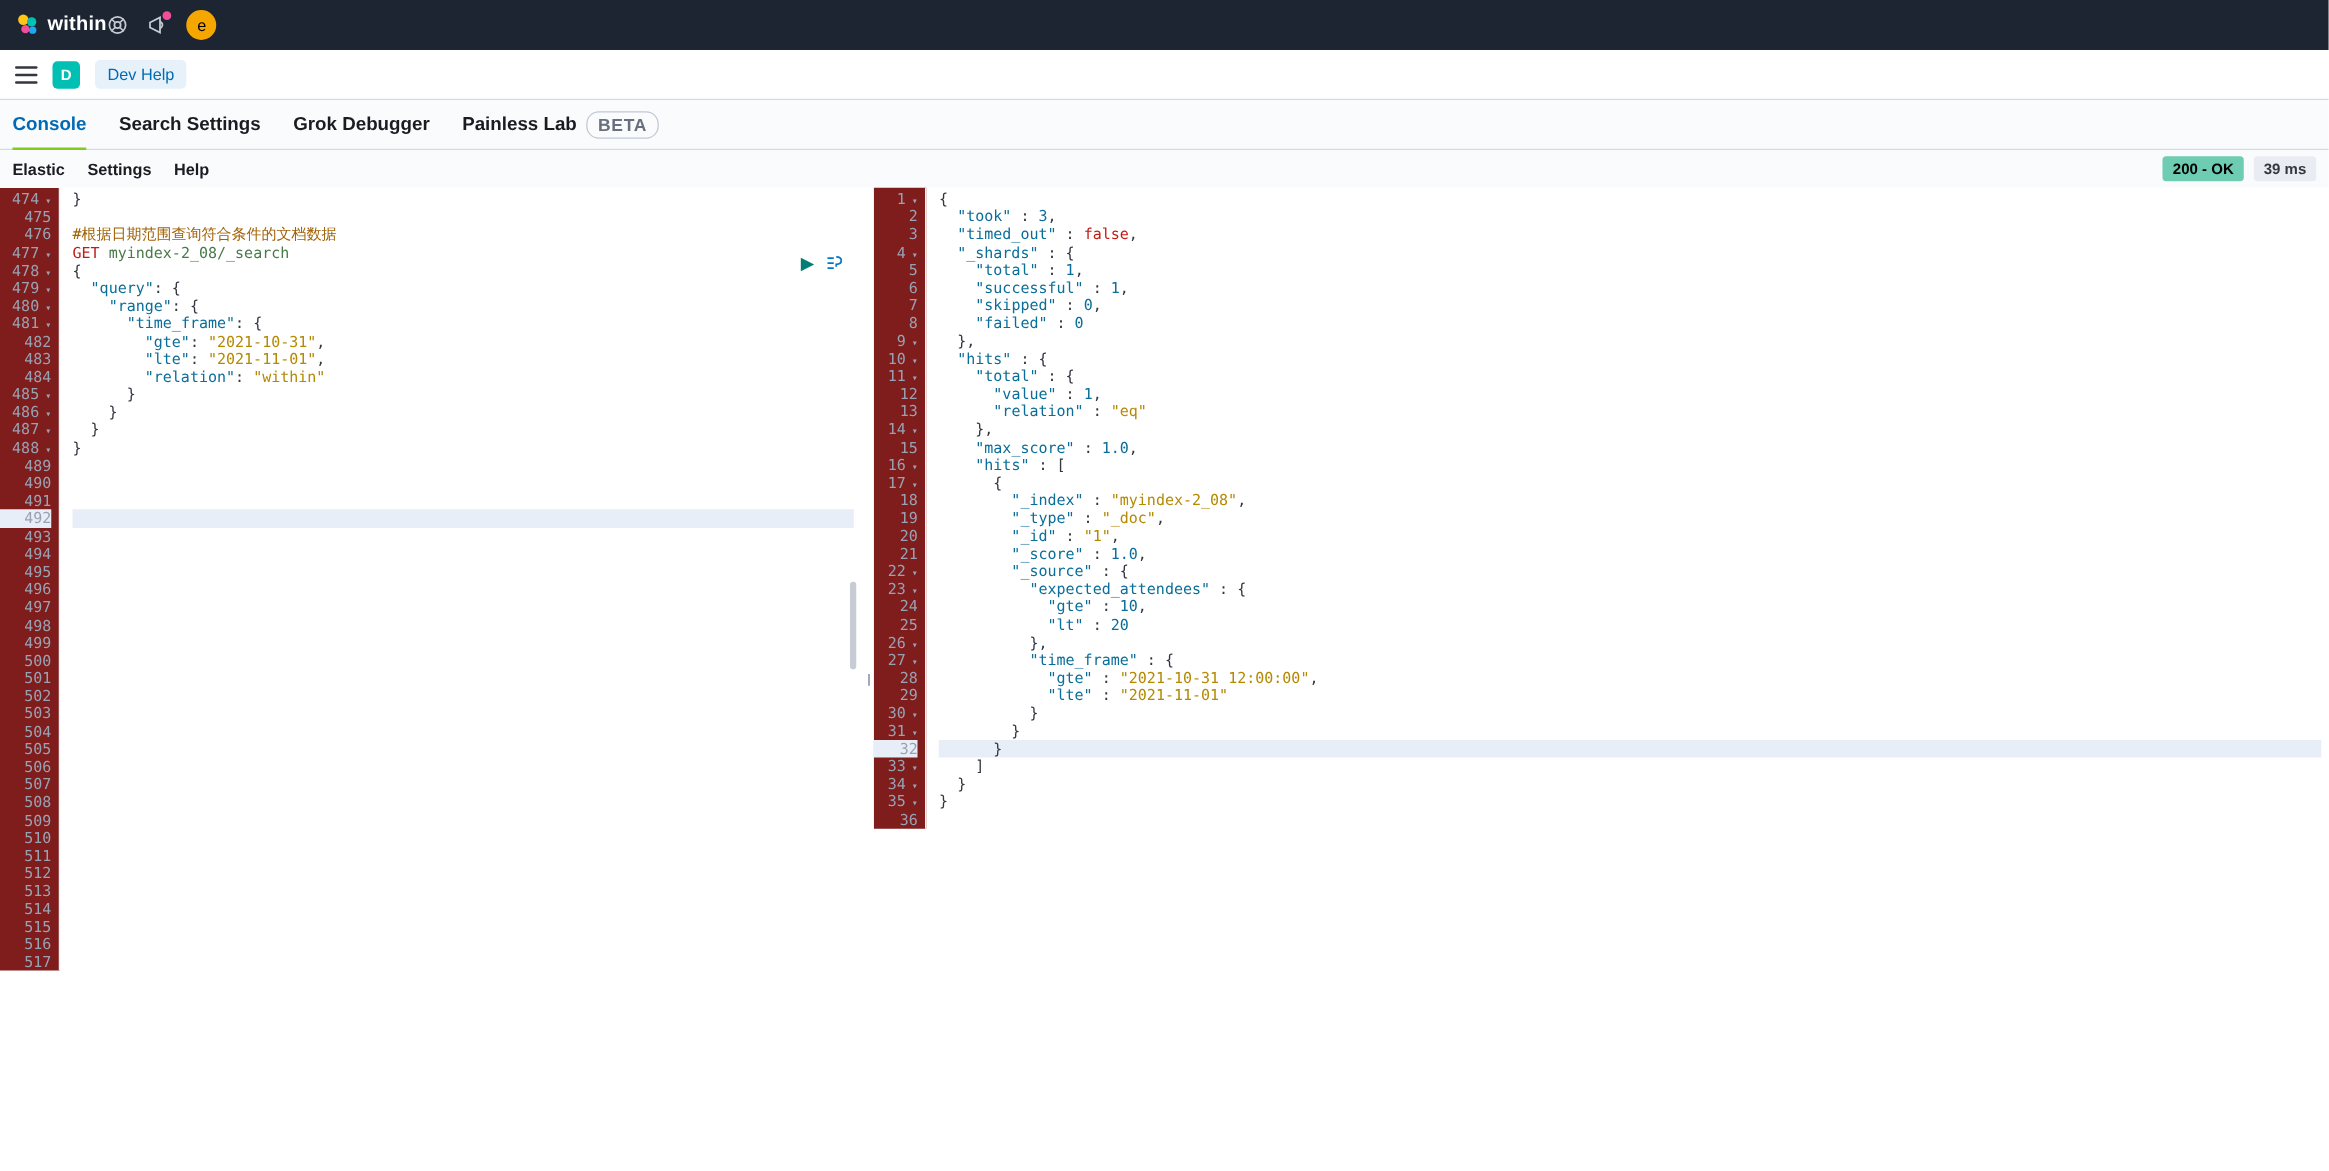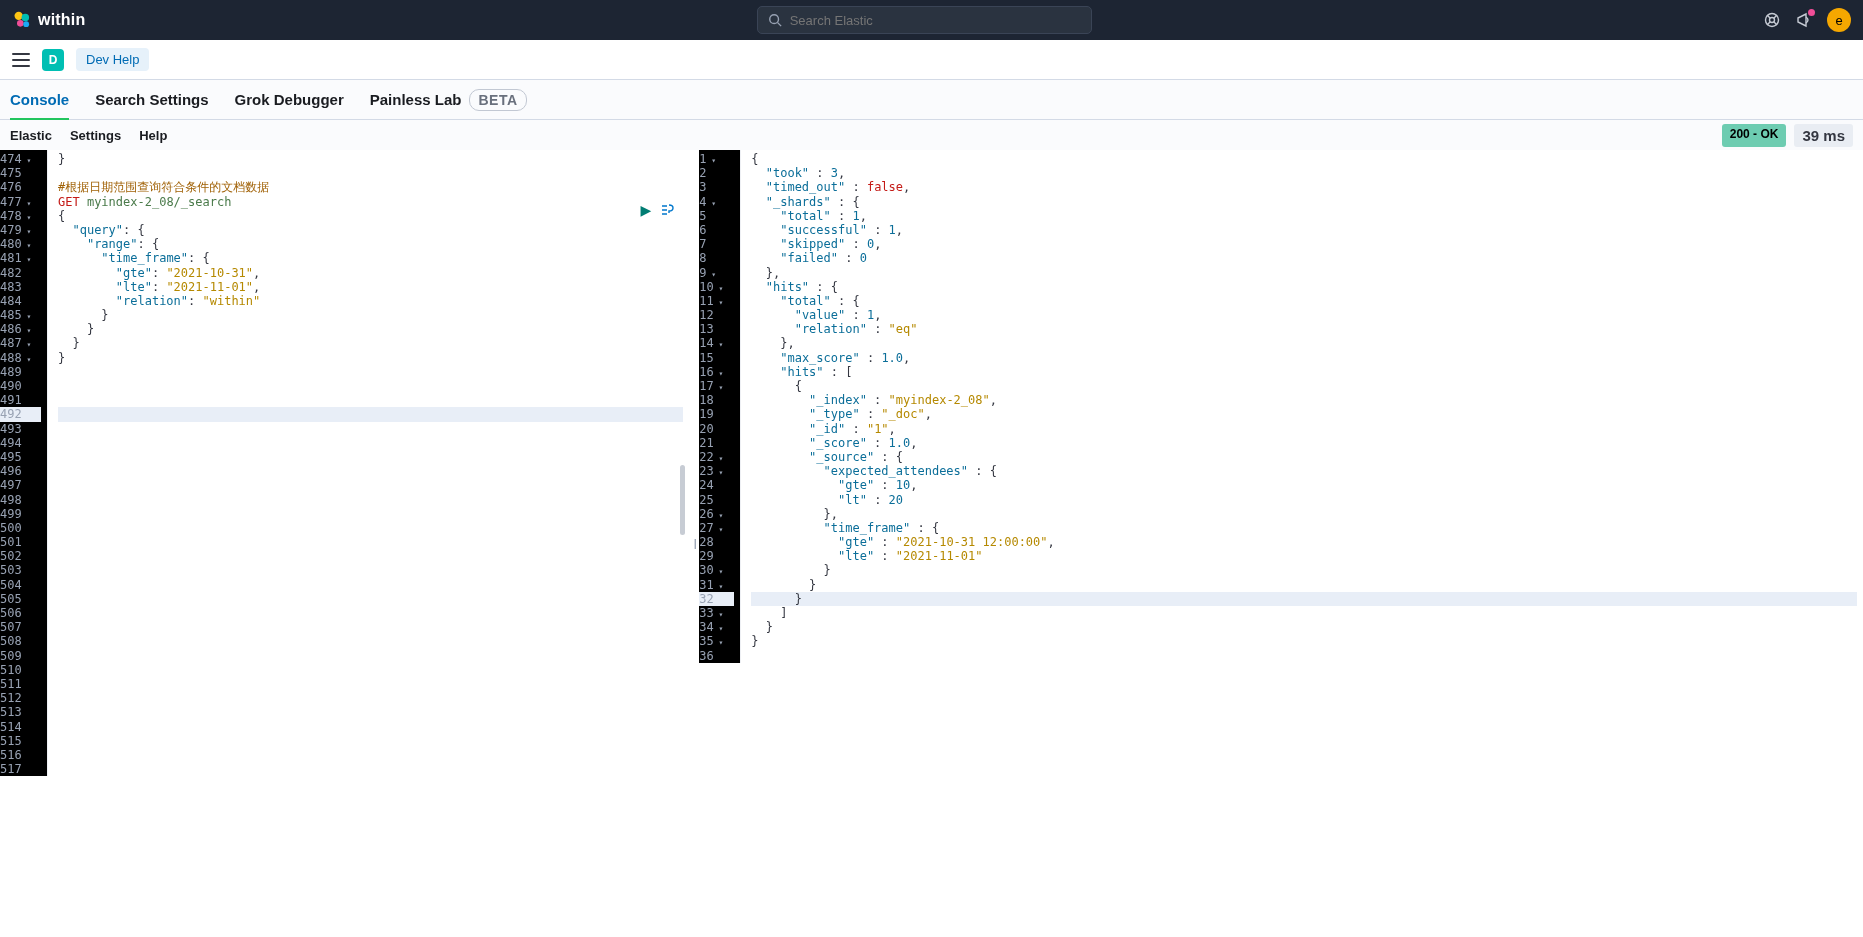--- a/index.html
+++ b/index.html
@@ -18,36 +18,36 @@
 .notif-dot { position:absolute; top:-2px; right:-2px; width:7px; height:7px; background:#f04e98; border-radius:50%; }
 
 .sub-header { height: 40px; border-bottom: 1px solid #d3dae6; display: flex; align-items: center; padding: 0 12px; gap: 12px; background:#fff;}
 .burger { width: 18px; height: 14px; display:flex; flex-direction:column; justify-content:space-between; cursor:pointer;}
 .burger span { height:2px; background:#343741; border-radius:1px;}
 .space-chip { width: 22px; height: 22px; background: #00bfb3; border-radius: 4px; color:#fff; display:flex; align-items:center; justify-content:center; font-size:12px; font-weight:600; cursor:pointer;}
 .breadcrumb-chip { background:#e6f1fa; color:#006bb4; padding: 4px 10px; border-radius:4px; font-size:13px; font-weight:500; cursor:pointer;}
 
 .tabs-bar { border-bottom: 1px solid #d3dae6; background:#fafbfd; padding: 0 10px; display:flex; align-items:center; gap: 26px; height: 40px;}
 .tab { font-size: 15px; font-weight: 700; color:#1a1c21; padding: 10px 0; cursor:pointer; display:flex; align-items:center; gap:8px;}
-.tab.active { color:#006bb4; border-bottom: 2px solid #22c55e; margin-bottom:-1px;}
+.tab.active { color:#006bb4; border-bottom: 2px solid #84cc16; margin-bottom:-1px;}
 .beta-badge { font-size:14px; font-weight:700; letter-spacing:0.5px; border:1px solid #c2c8d3; border-radius: 10px; padding:2px 8px; color:#69707d;}
 
 .status-bar { height: 30px; display:flex; align-items:center; padding: 0 10px; background:#fafbfd;}
 .status-left { display:flex; gap:18px; }
 .status-link { font-size:13px; font-weight:600; color:#1a1c21; cursor:pointer;}
 .status-right { margin-left:auto; display:flex; gap:8px;}
 .badge-ok { background:#6dccb1; color:#000; font-size:12px; font-weight:600; padding:3px 8px; border-radius:3px;}
-.badge-ms { background:#e9edf3; color:#343741; font-size:15px; font-weight:600; padding:3px 8px; border-radius:3px;}
+.badge-ms { background:#e9edf3; color:#343741; font-size:12px; font-weight:600; padding:3px 8px; border-radius:3px;}
 
 .editor-area { display:flex; height: calc(100vh - 150px); position:relative;}
 .pane { flex:1; overflow:auto; position:relative;}
 .pane-left { border-right: none; flex: 0 0 37%;}
 .splitter { width: 10px; display:flex; align-items:center; justify-content:center; cursor:col-resize;}
 .splitter-handle { color:#98a2b3; font-size:10px; letter-spacing:-2px;}
-.gutter { position:absolute; left:0; top:0; width:48px; background:#000000; border-right:1px solid #eef0f4; text-align:left; padding-right:6px; font-family: Menlo, Consolas, monospace; font-size:12px; color:#98a2b3; user-select:none; line-height:14.2px; padding-top:2px;}
+.gutter { position:absolute; left:0; top:0; width:48px; background:#7f1d1d; border-right:1px solid #eef0f4; text-align:right; padding-right:6px; font-family: Menlo, Consolas, monospace; font-size:12px; color:#98a2b3; user-select:none; line-height:14.2px; padding-top:2px;}
 .gutter-r { width:42px;}
 .code { margin-left:52px; font-family: Menlo, Consolas, monospace; font-size:12px; line-height:14.2px; white-space:pre; padding:2px 6px 200px 6px;}
 .code-r { margin-left:46px;}
 .line { height:14.2px;}
 .hl-line { background:#e8eef7;}
 .cmt { color:#a16207;}
 .kw { color:#c41a16;}
 .path { color:#4a7a4a;}
 .key { color:#0b6e99;}
 .str { color:#b58900;}
@@ -65,31 +65,20 @@
   <div class="logo-wrap">
     <span class="logo-cluster">
       <svg viewBox="0 0 24 24" width="20" height="20">
         <circle cx="8" cy="7" r="5" fill="#fec514"></circle>
         <circle cx="16" cy="9" r="4.5" fill="#00bfb3"></circle>
         <circle cx="10" cy="16" r="4" fill="#f04e98"></circle>
         <circle cx="17" cy="17" r="3.5" fill="#1ba9f5"></circle>
       </svg>
     </span>
     <span class="logo-text">within</span>
-  </div>
-  <div class="search-wrap">
-    <div class="search-box">
-      <span>
-        <svg width="14" height="14" viewBox="0 0 16 16" fill="none" stroke="#98a2b3" stroke-width="1.6">
-            <circle cx="7" cy="7" r="5"></circle>
-            <line x1="11" y1="11" x2="15" y2="15"></line>
-          </svg>
-      </span>
-      <input placeholder="Search Elastic" style="">
-    </div>
   </div>
   <div class="hdr-right">
     <span class="hdr-icon">
       <svg width="16" height="16" viewBox="0 0 16 16" fill="none" stroke="#c5cad3" stroke-width="1.4">
           <circle cx="8" cy="8" r="6.5"></circle>
           <circle cx="8" cy="8" r="2.5"></circle>
           <line x1="3" y1="3" x2="6" y2="6"></line>
           <line x1="13" y1="3" x2="10" y2="6"></line>
           <line x1="3" y1="13" x2="6" y2="10"></line>
           <line x1="13" y1="13" x2="10" y2="10"></line>

